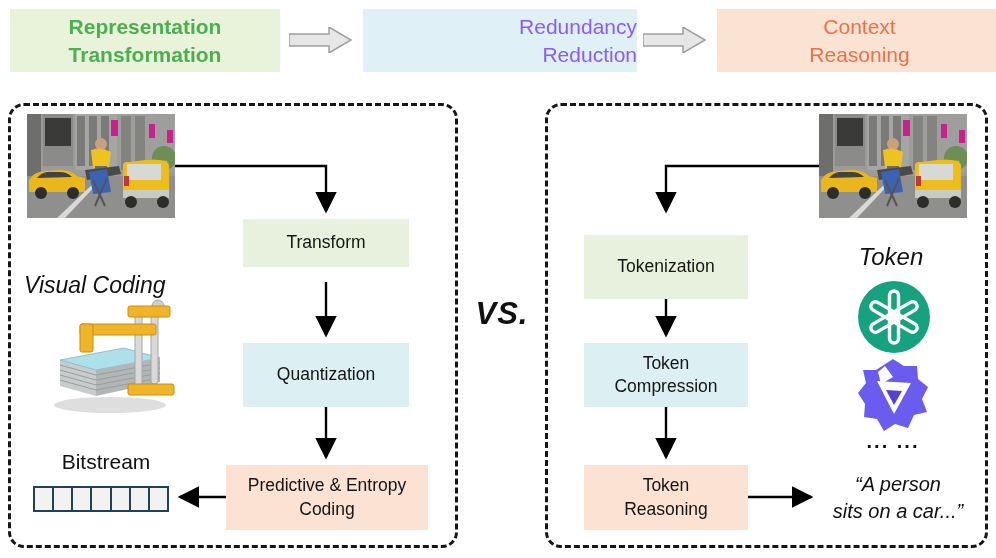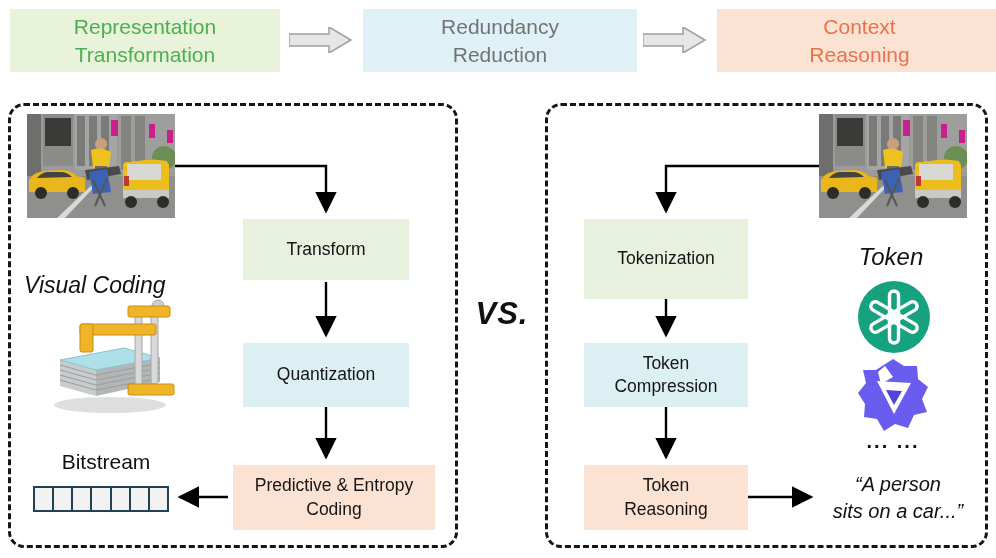--- a/index.html
+++ b/index.html
@@ -31,24 +31,24 @@
     position:absolute;left:459px;top:296px;width:86px;text-align:center;
     font-size:31px;font-weight:700;font-style:italic;letter-spacing:1px;
   }
   
   #connectors{position:absolute;left:0;top:0;width:996px;height:558px;pointer-events:none;}
   
   .flow{
     position:absolute;box-sizing:border-box;display:flex;align-items:center;justify-content:center;
     text-align:center;font-size:17.5px;line-height:1.32;white-space:pre-line;color:#151515;
   }
-  #flow-l1{left:243px;top:219px;width:166px;height:61px;}
+  #flow-l1{left:243px;top:219px;width:166px;height:48px;}
   #flow-l2{left:243px;top:343px;width:166px;height:64px;}
-  #flow-l3{left:226px;top:465px;width:202px;height:65px;margin-left:7px;}
-  #flow-r1{left:584px;top:219px;width:164px;height:80px;}
+  #flow-l3{left:226px;top:465px;width:202px;height:65px;}
+  #flow-r1{left:584px;top:235px;width:164px;height:64px;}
   #flow-r2{left:584px;top:343px;width:164px;height:64px;}
   #flow-r3{left:584px;top:465px;width:164px;height:65px;}
   
   .taxi{position:absolute;width:148px;height:104px;}
   #taxi-left{left:27px;top:114px;}
   #taxi-right{left:819px;top:114px;}
   #visual-coding-caption{
     position:absolute;left:24px;top:272px;width:180px;text-align:left;
     font-size:23px;font-style:italic;font-weight:500;
   }
@@ -120,30 +120,30 @@
         <path d="M64 36 Q74 32 84 38 L82 54 L66 54 Z" fill="#eec31f"></path>
         <rect x="68" y="52" width="12" height="10" fill="#6b6b69"></rect>
         <path d="M58 56 L92 52 L94 60 L60 66 Z" fill="#4a4a48"></path>
         <path d="M62 58 L80 55 L84 78 L66 80 Z" fill="#3c62b5"></path>
         <path d="M66 66 L78 92" stroke="#555553" stroke-width="2"></path>
         <path d="M80 64 L68 92" stroke="#555553" stroke-width="2"></path>
       </symbol>
     </defs>
   </svg>
 
-  <div class="stage" id="stage-1" style="background-color: rgb(233, 243, 218); color: rgb(76, 175, 80);">
+  <div class="stage" id="stage-1" style="background-color: rgb(233, 243, 218); color: rgb(76, 175, 80); font-weight: bold;">
     <span>Representation</span>
     <span>Transformation</span>
   </div>
 
   <svg class="blockarrow" id="blockarrow-1" viewBox="0 0 64 26">
     <polygon points="0,7 40,7 40,0 62,13 40,26 40,19 0,19" fill="#e6e6e6" stroke="#9f9f9f" stroke-width="1.5"></polygon>
   </svg>
 
-  <div class="stage" id="stage-2" style="background-color: rgb(223, 241, 247); color: #737373;">
+  <div class="stage" id="stage-2" style="background-color: rgb(223, 241, 247); color: #8b5cf6; text-align: right;">
     <span>Redundancy</span>
     <span>Reduction</span>
   </div>
 
   <svg class="blockarrow" id="blockarrow-2" viewBox="0 0 64 26">
     <polygon points="0,7 40,7 40,0 62,13 40,26 40,19 0,19" fill="#e6e6e6" stroke="#9f9f9f" stroke-width="1.5"></polygon>
   </svg>
 
   <div class="stage" id="stage-3" style="background-color: rgb(251, 227, 211); color: rgb(237, 113, 72);">
     <span>Context</span>

